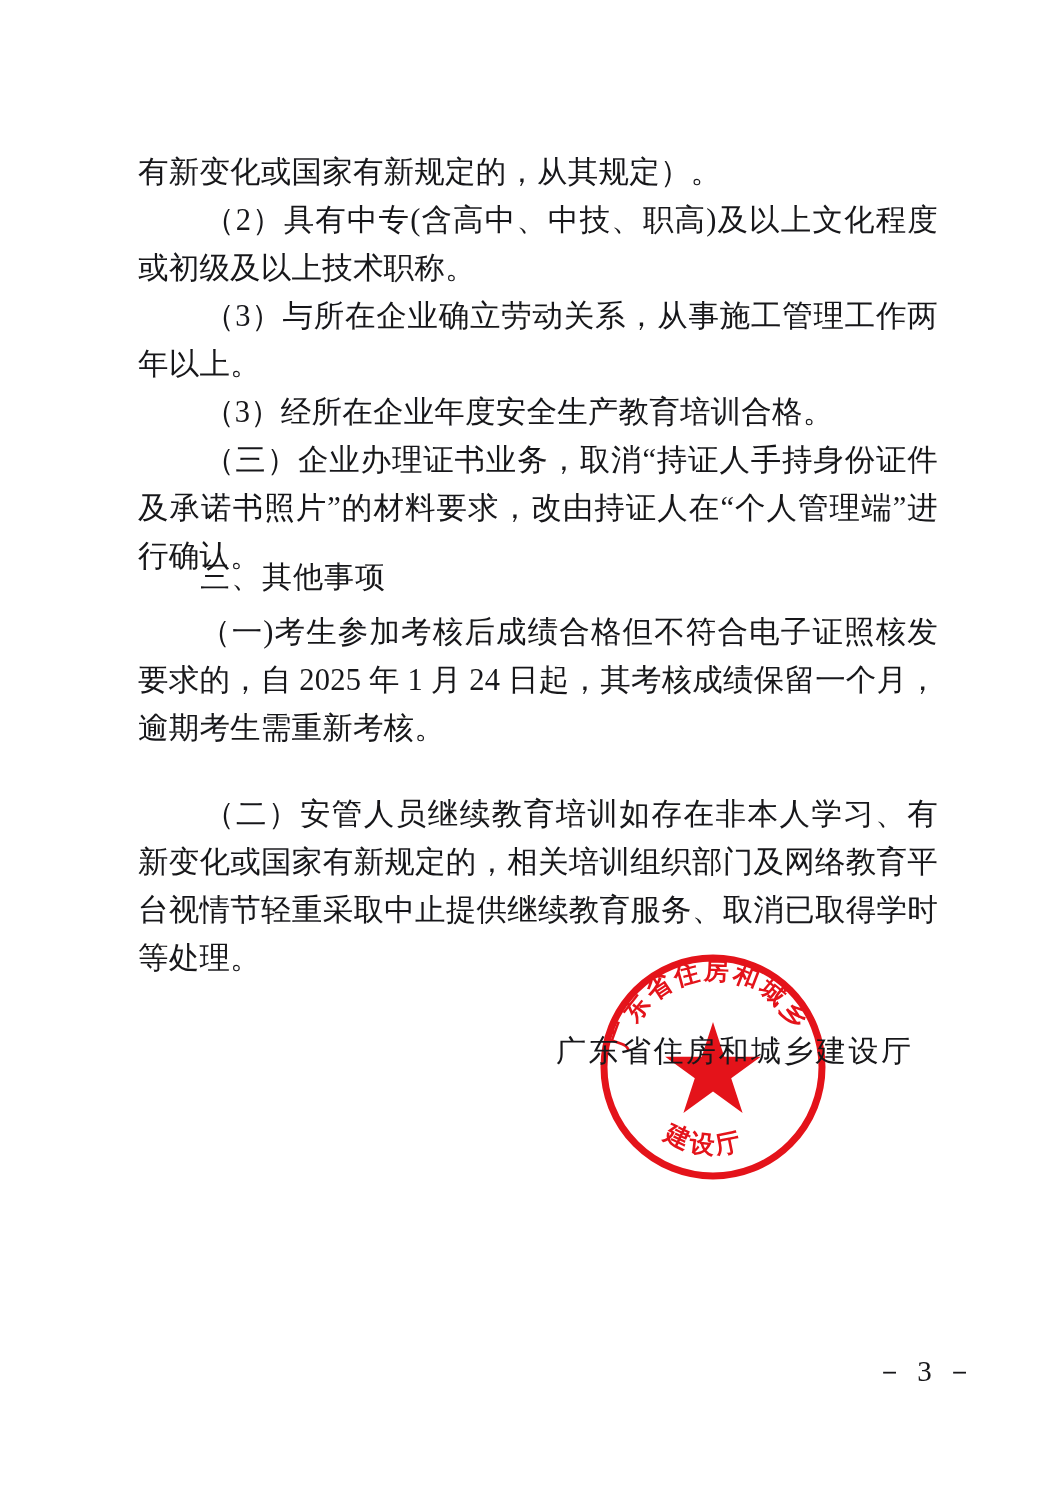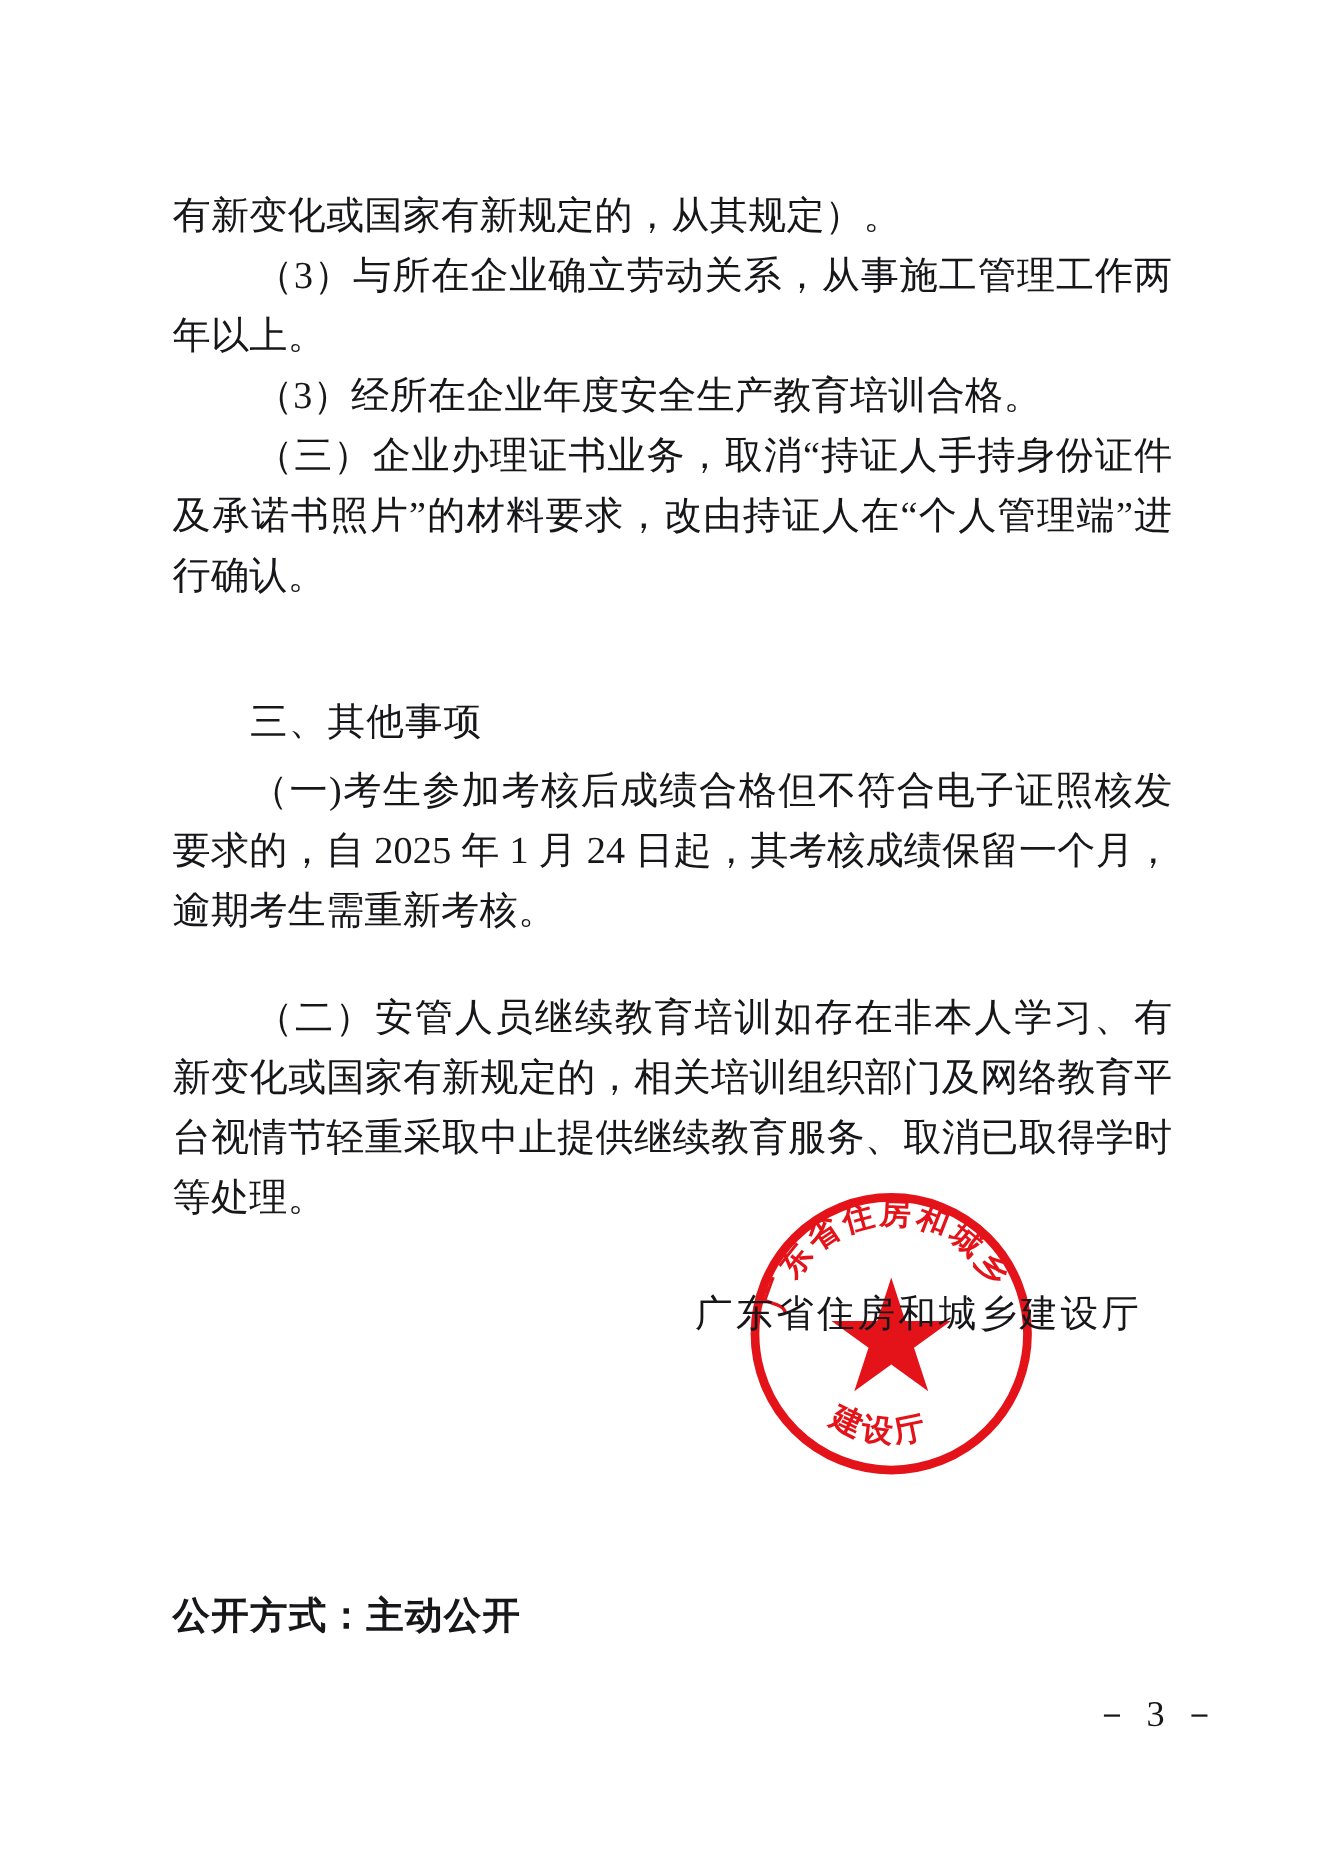--- a/index.html
+++ b/index.html
@@ -115,20 +115,21 @@
     white-space: nowrap;
   }
 </style>
 </head>
 <body>
 
 <div class="page">
 
   <div class="body-block">
     <p class="para">有新变化或国家有新规定的，从其规定）。</p>
+    <p class="para indent">（2）具有中专(含高中、中技、职高)及以上文化程度或初级及以上技术职称。</p>
     <p class="para indent">（3）与所在企业确立劳动关系，从事施工管理工作两年以上。</p>
     <p class="para indent">（3）经所在企业年度安全生产教育培训合格。</p>
     <p class="para indent">（三）企业办理证书业务，取消“持证人手持身份证件及承诺书照片”的材料要求，改由持证人在“个人管理端”进行确认。</p>
   </div>
 
   <div class="section-heading" style="top:557px;">三、其他事项</div>
 
   <div class="body-block" style="top:608px;">
     <p class="para indent-tight">（一)考生参加考核后成绩合格但不符合电子证照核发要求的，自 2025 年 1 月 24 日起，其考核成绩保留一个月，逾期考生需重新考核。</p>
     <p class="para indent" style="margin-top:38px;">（二）安管人员继续教育培训如存在非本人学习、有新变化或国家有新规定的，相关培训组织部门及网络教育平台视情节轻重采取中止提供继续教育服务、取消已取得学时等处理。</p>
@@ -150,19 +151,18 @@
       </text>
 
       <text font-family="&quot;Liberation Serif&quot;, serif" font-size="25" fill="#e4131a" font-weight="bold" letter-spacing="3">
         <textPath href="#arcpath2" startOffset="28%">建设厅</textPath>
       </text>
     </svg>
   </div>
 
   <div class="sign-line">广东省住房和城乡建设厅</div>
 
-  <div class="disclosure">公开方式：主动公开</div>
 
   <div class="page-number">
     <span class="page-number-inner">－ 3 －</span>
   </div>
 
 </div>
 
 </body></html>

